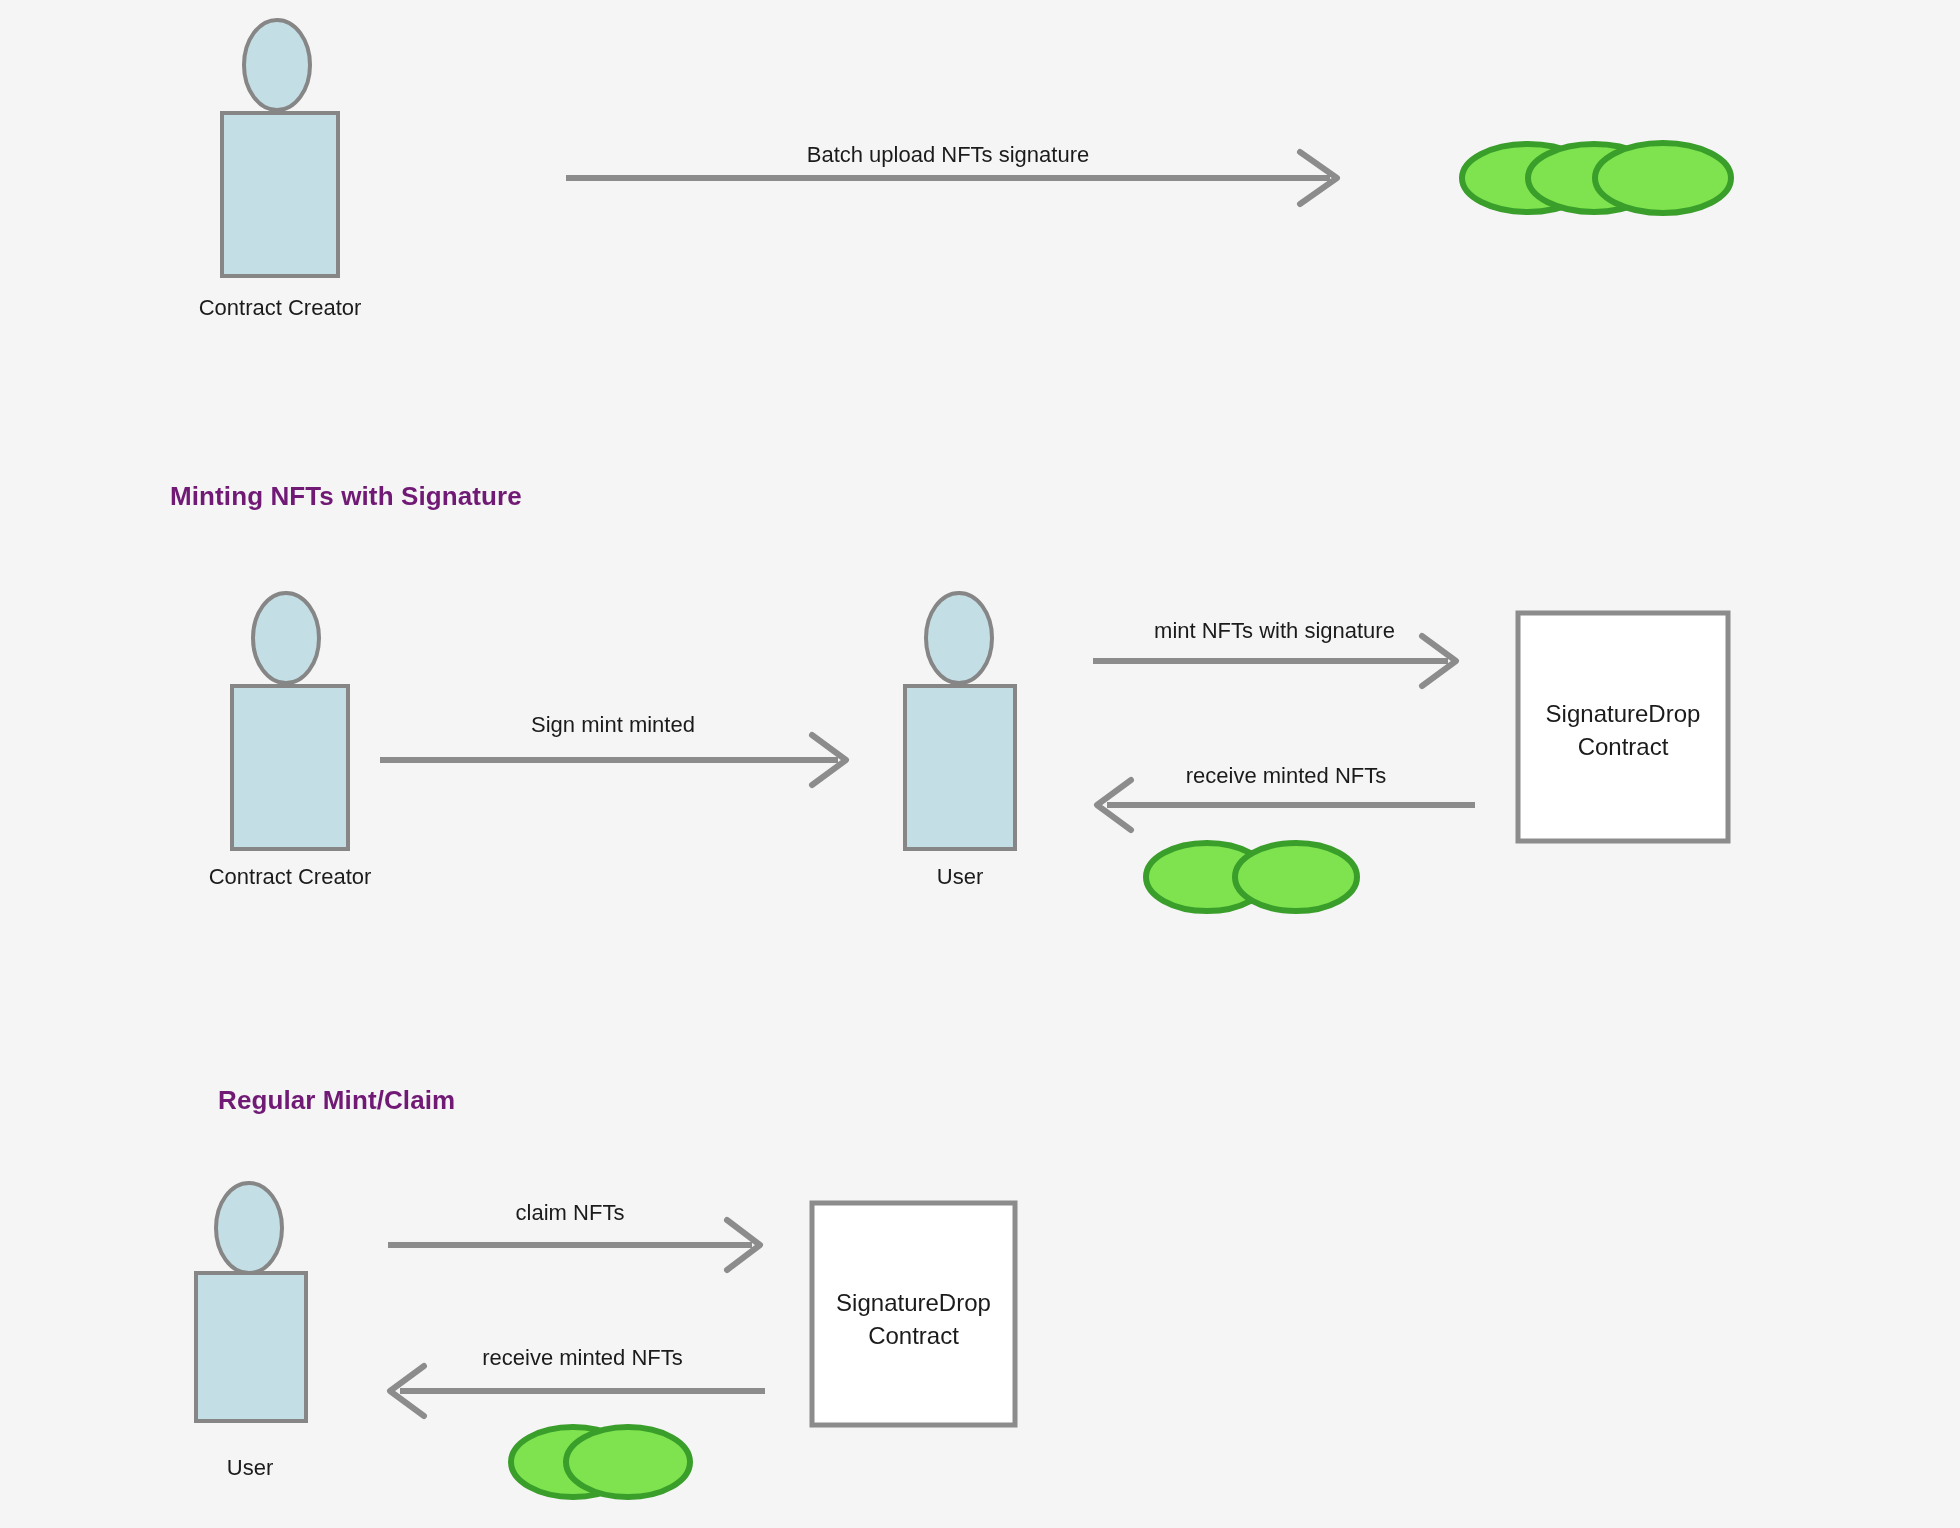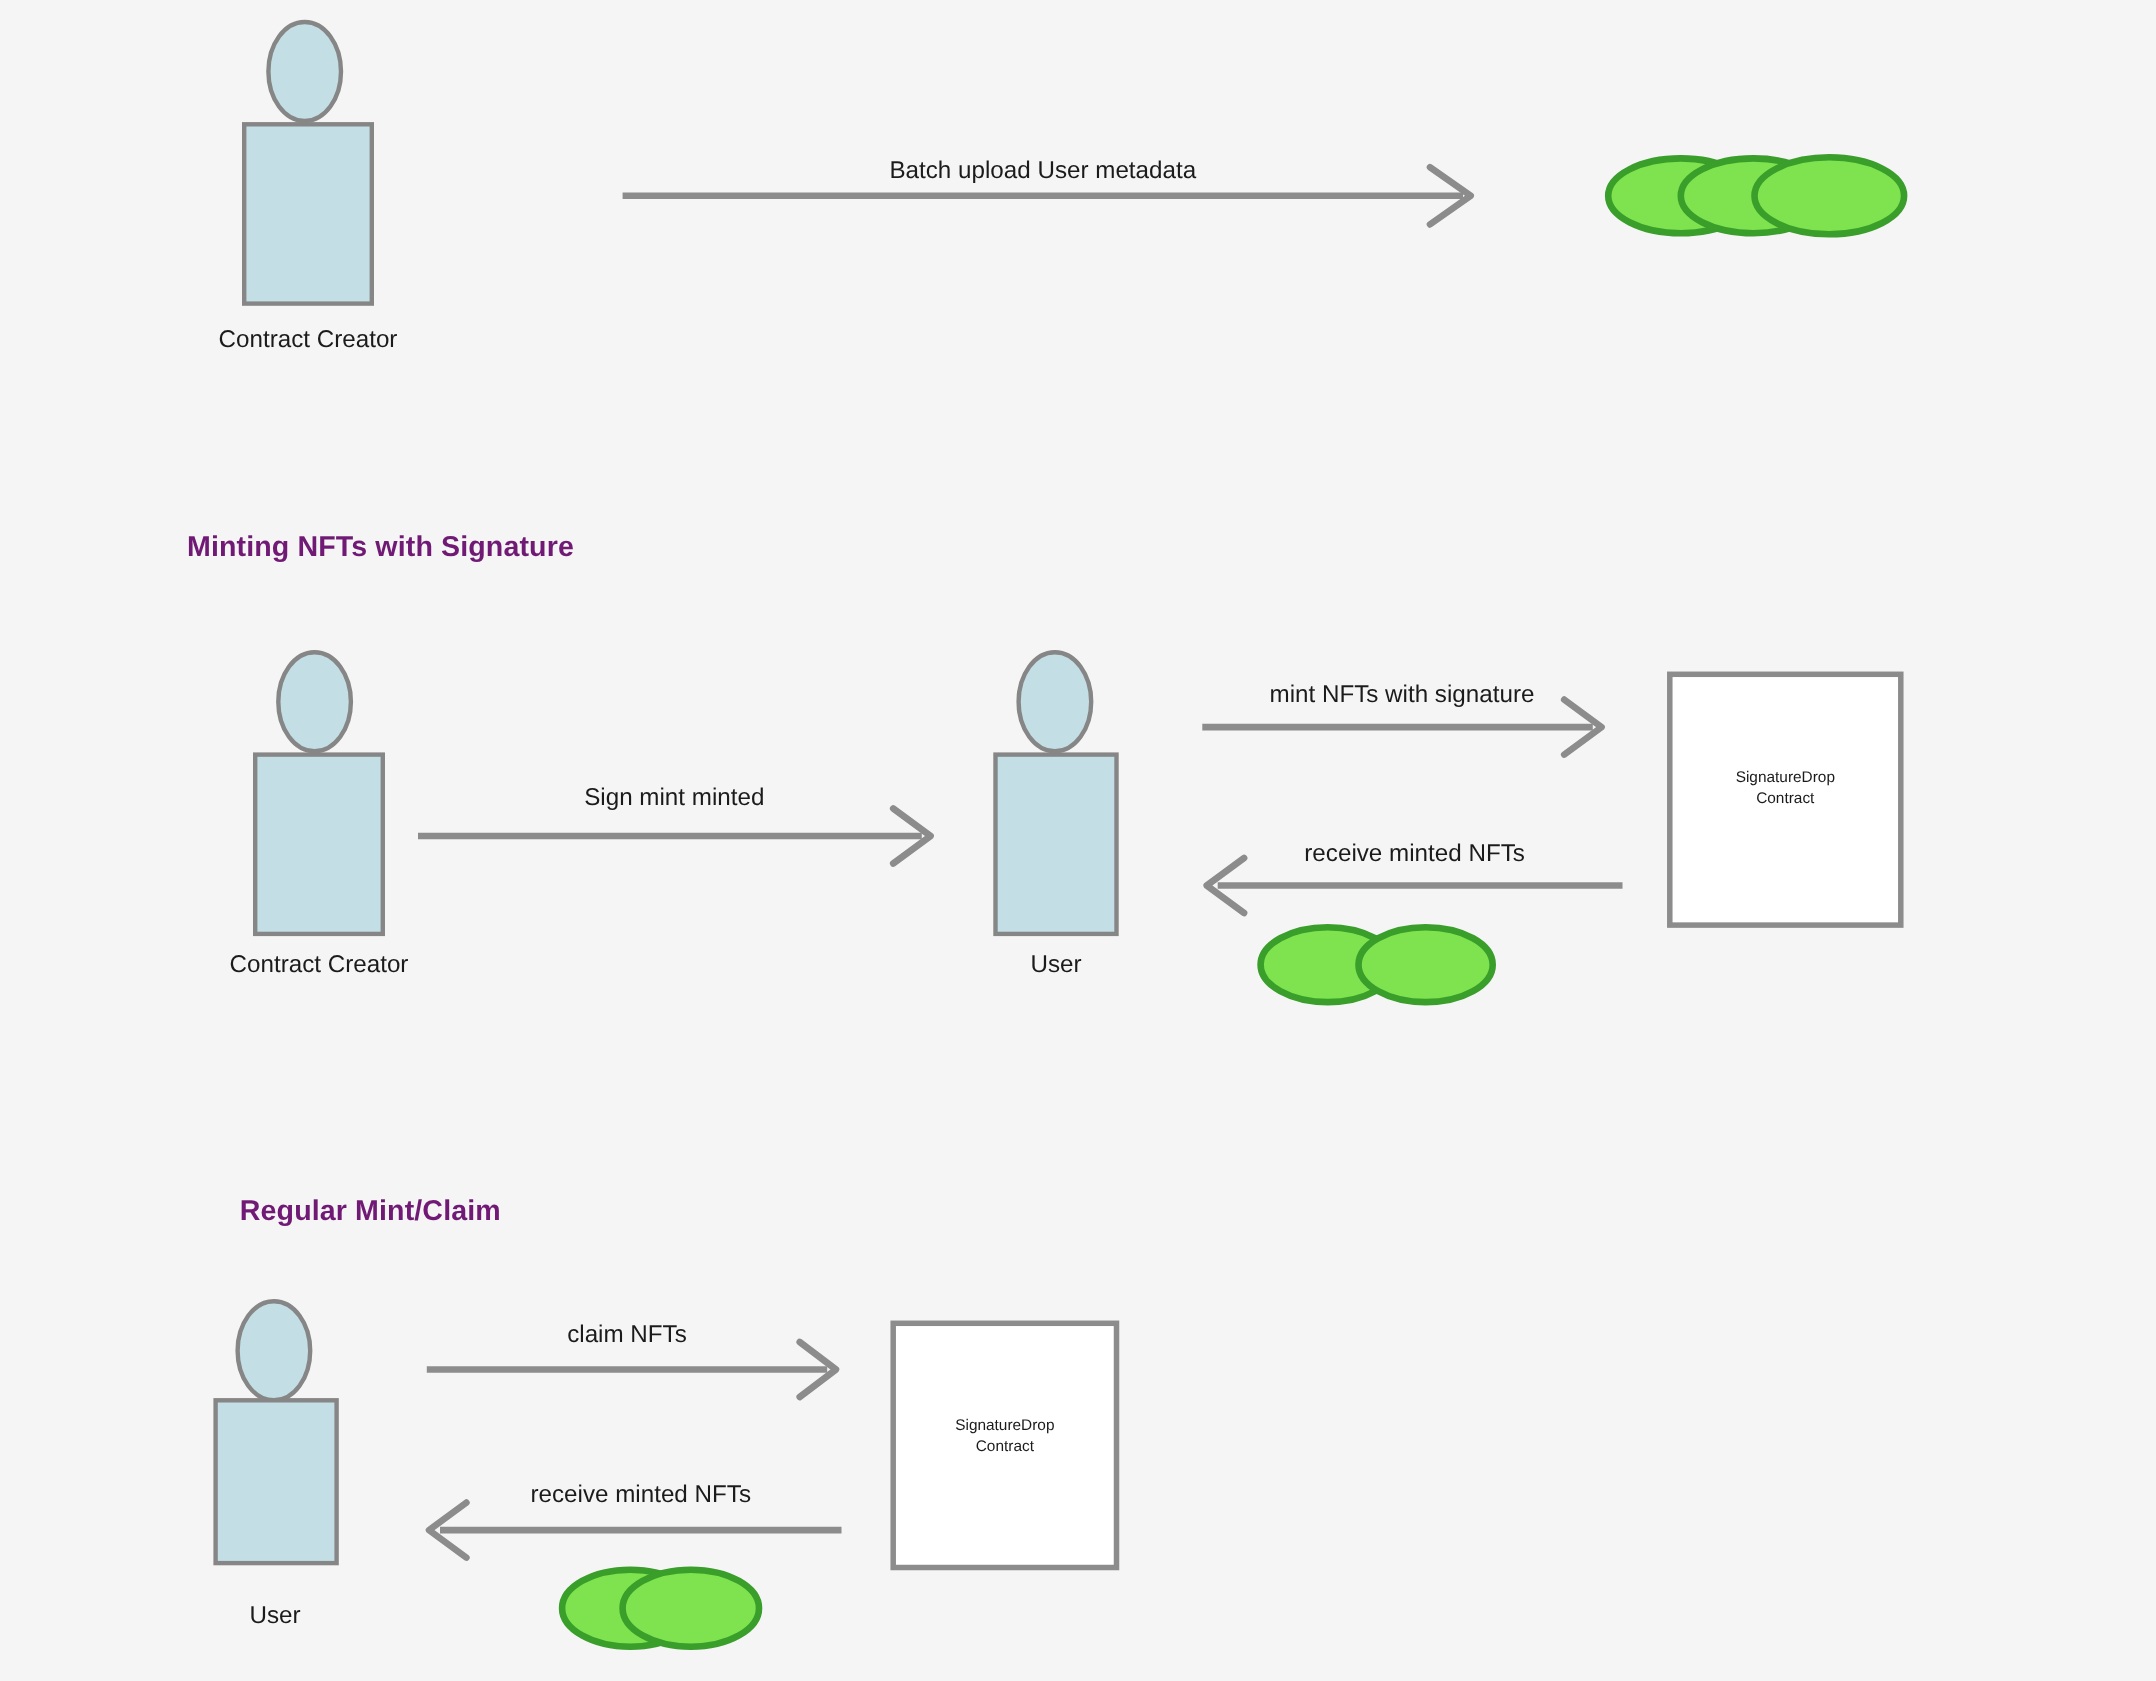--- a/index.html
+++ b/index.html
@@ -45,21 +45,21 @@
     position: absolute;
     font-family: "Liberation Sans", sans-serif;
     font-size: 22px;
     color: #1b1b1b;
     white-space: nowrap;
     text-align: center;
   }
   .box-label {
     position: absolute;
     font-family: "Liberation Sans", sans-serif;
-    font-size: 14px;
+    font-size: 24px;
     color: #1b1b1b;
     text-align: center;
     line-height: 1.38;
   }
 </style>
 </head>
 <body>
 
 <div id="canvas">
 
@@ -129,21 +129,21 @@
     </g>
 
     <g>
       <ellipse cx="573" cy="1462" rx="62" ry="35" fill="#7ee34f" stroke="#3a9e2a" stroke-width="6"></ellipse>
       <ellipse cx="628" cy="1462" rx="62" ry="35" fill="#7ee34f" stroke="#3a9e2a" stroke-width="6"></ellipse>
     </g>
 
     <rect x="812" y="1203" width="203" height="222" fill="#ffffff" stroke="#8c8c8c" stroke-width="5"></rect>
   </svg>
 
-  <div class="edge-label" style="left:566px; top:142px; width:764px;">Batch upload User metadata</div>
+  <div class="edge-label" style="left:566px; top:142px; width:764px;">Batch upload NFTs signature</div>
 
 
   <div class="node-label" style="left:120px; top:295px; width:320px;">Contract Creator</div>
 
   <div class="section-heading" style="left:170px; top:481px;">Minting NFTs with Signature</div>
 
   <div class="edge-label" style="left:380px; top:712px; width:466px;">Sign mint minted</div>
 
   <div class="edge-label" style="left:1093px; top:618px; width:363px;">mint NFTs with signature</div>
 

